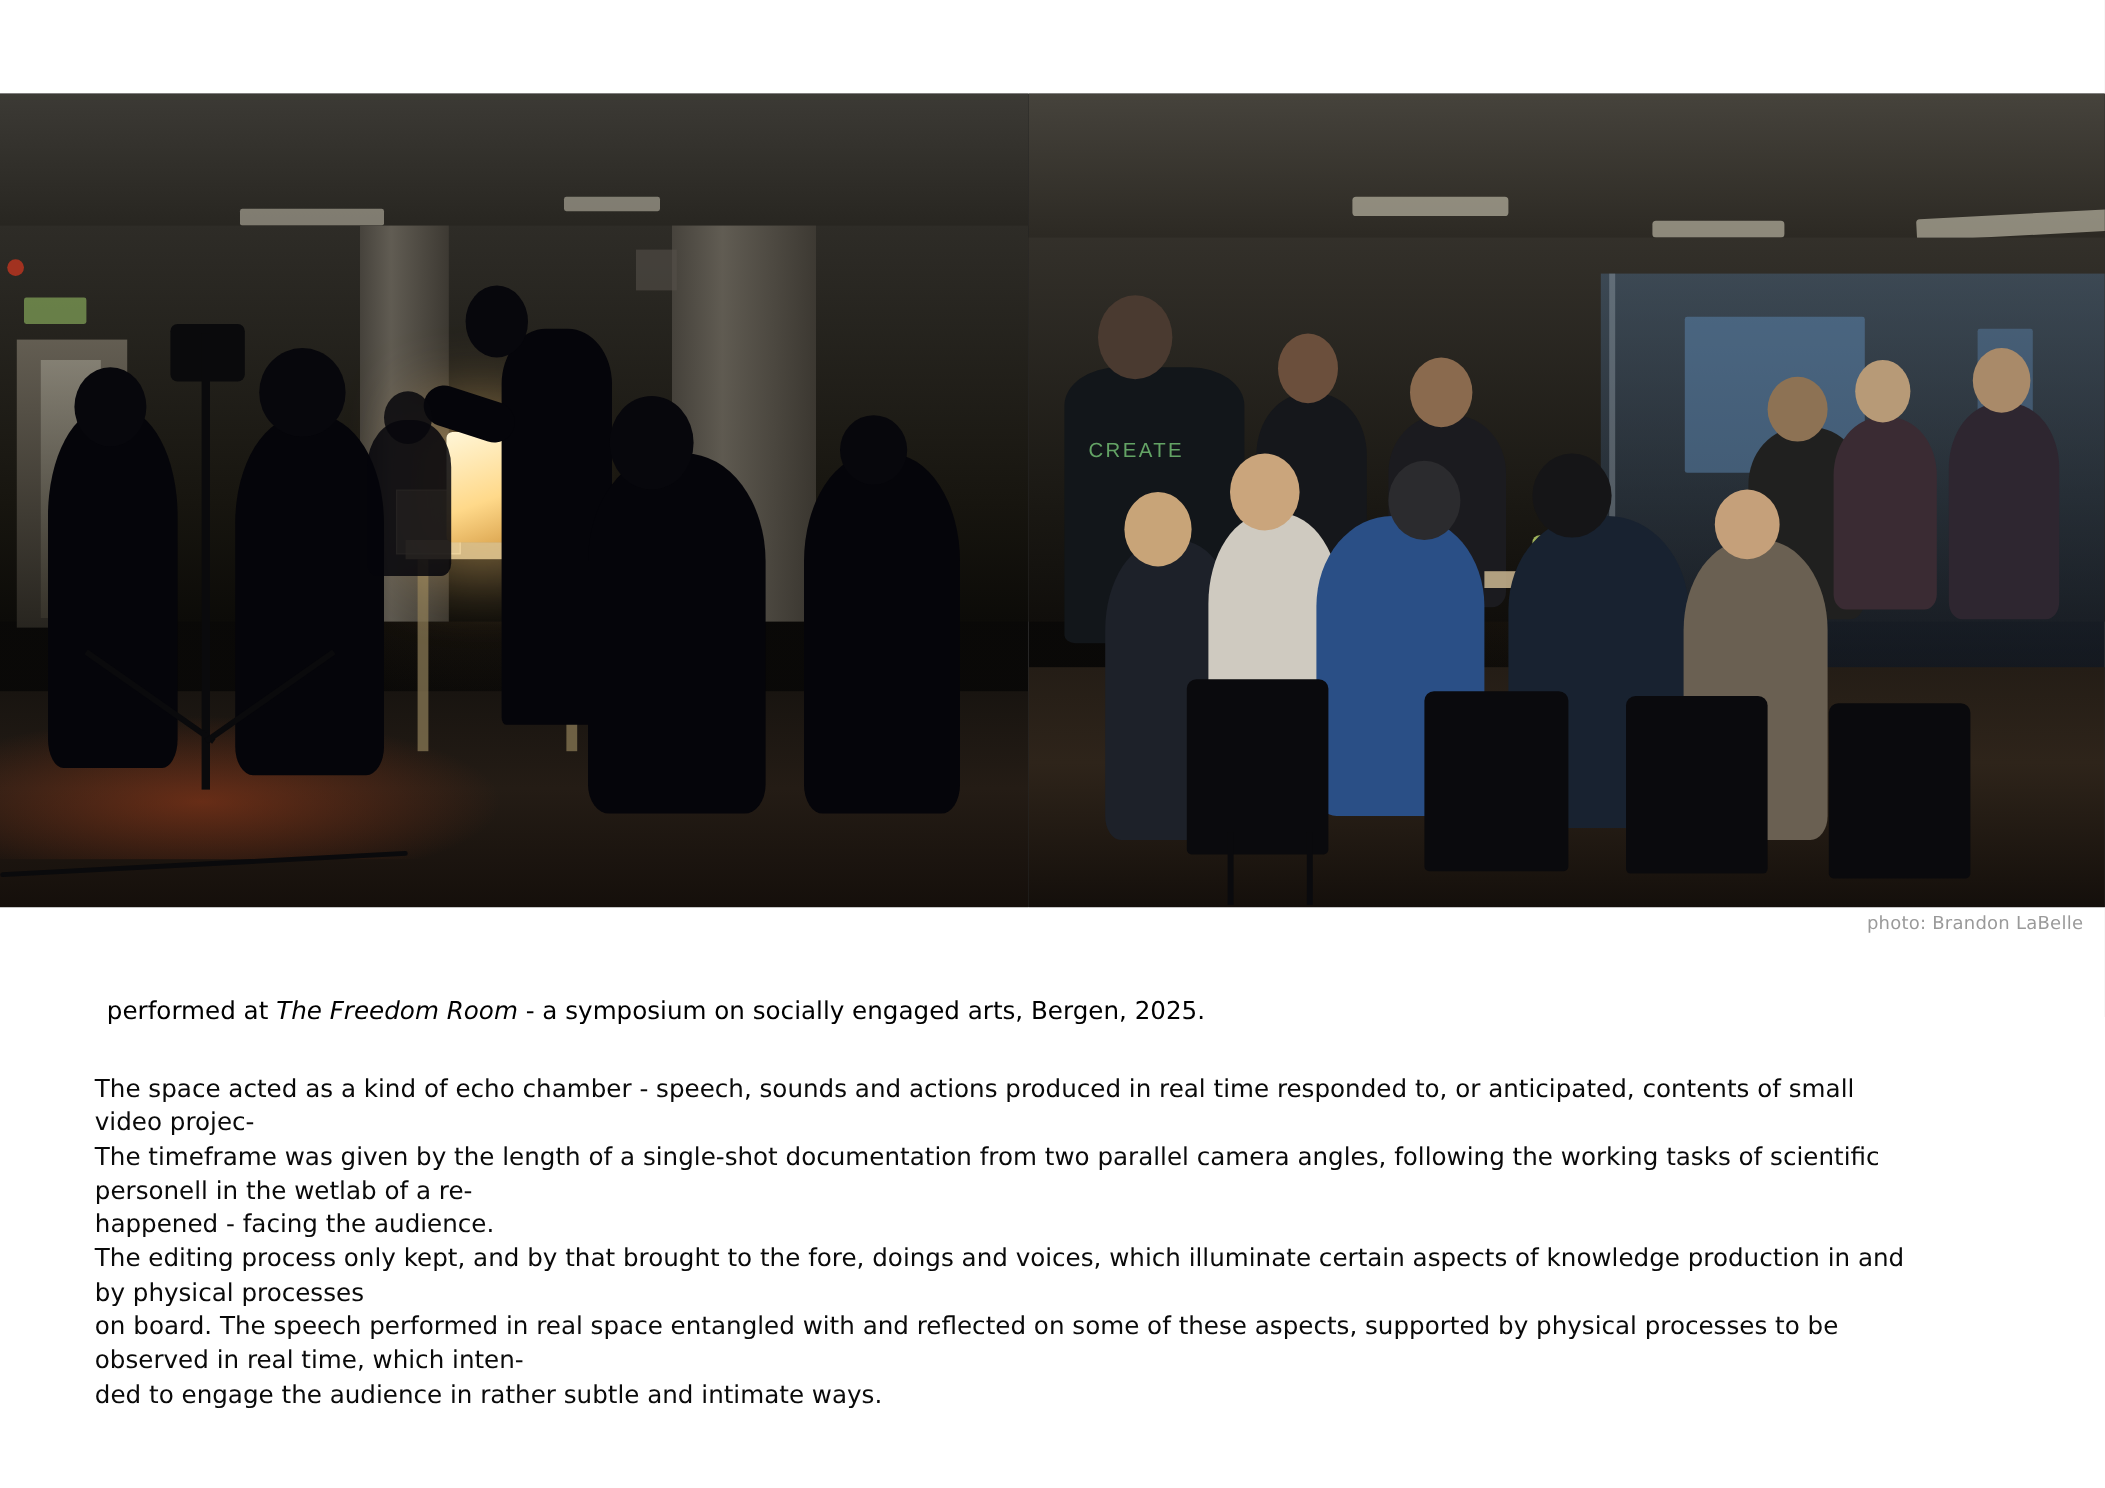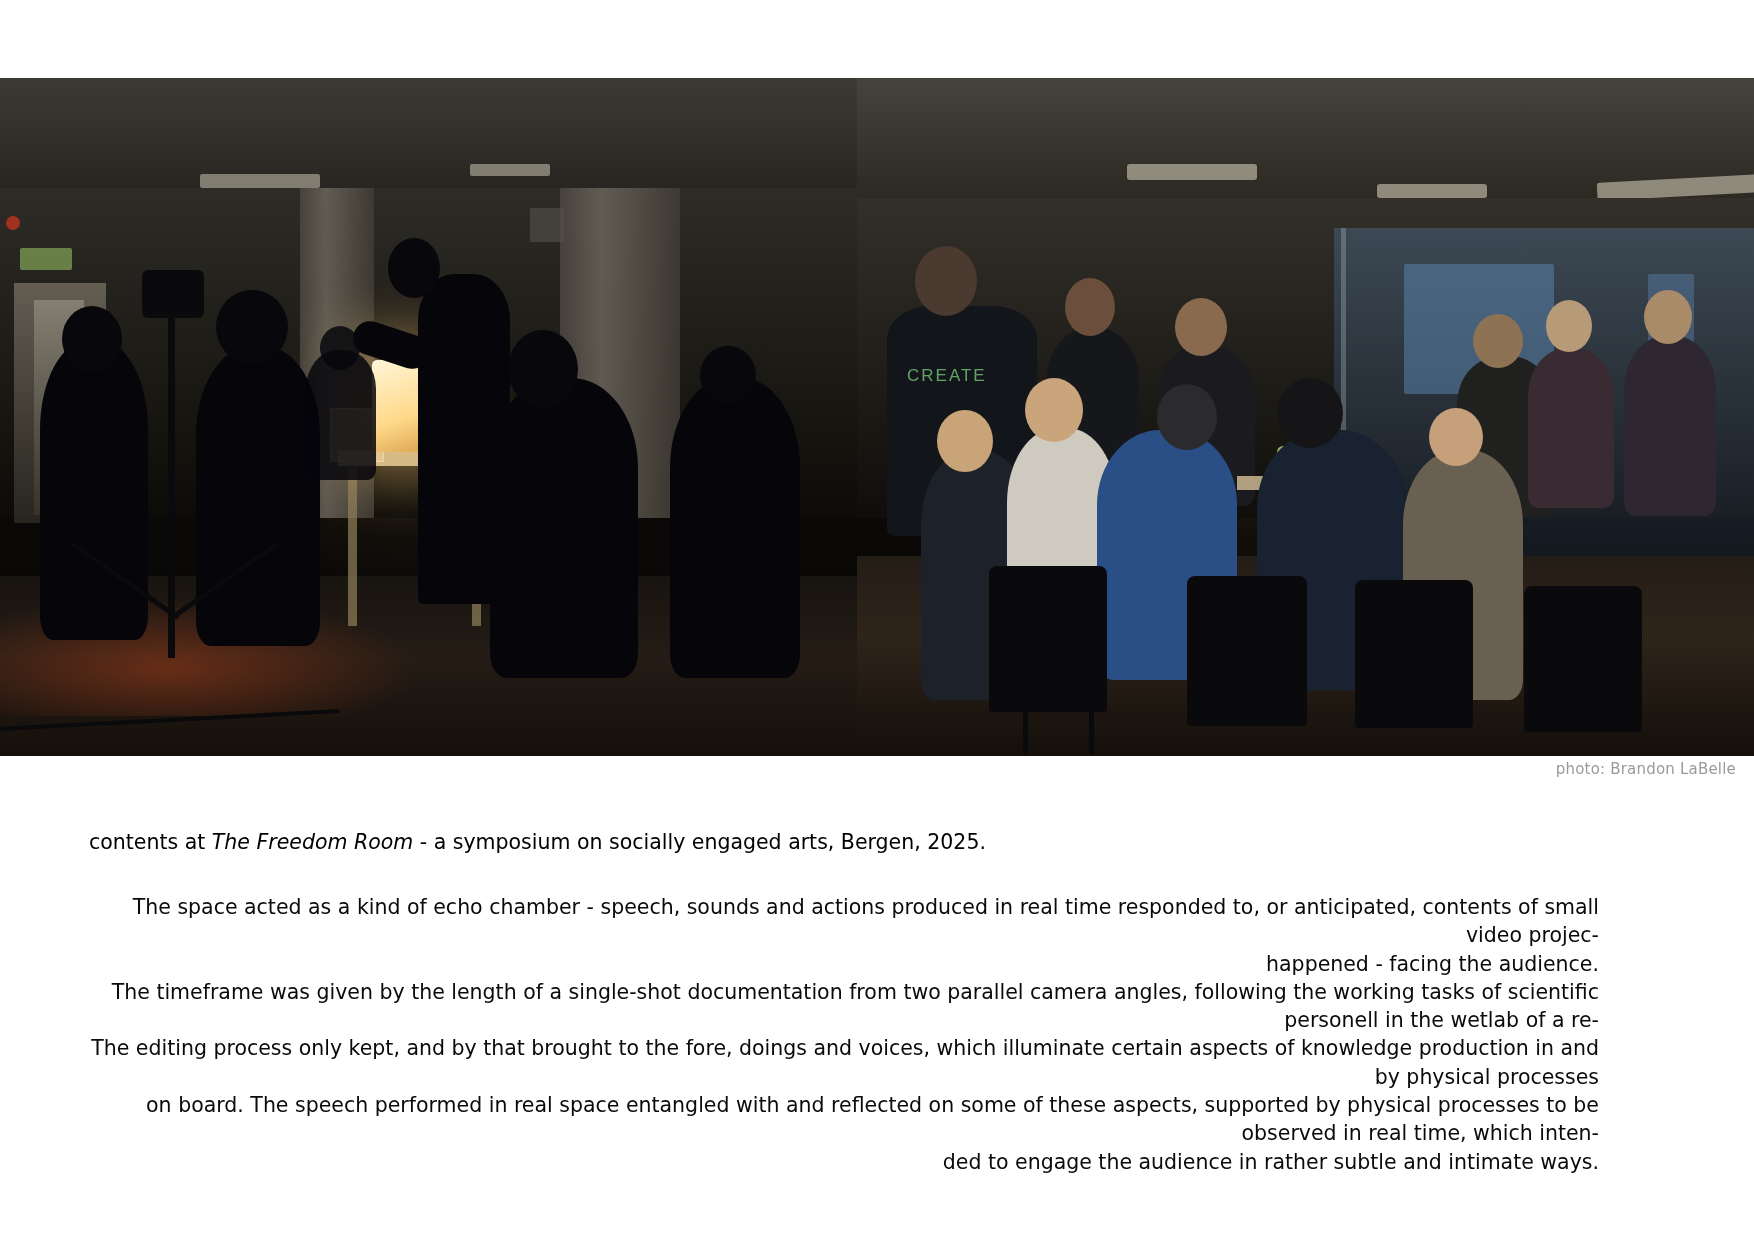--- a/index.html
+++ b/index.html
@@ -216,21 +216,21 @@
 
   .body-text {
     position: absolute;
     left: 79px;
     top: 893px;
     width: 1520px;
     font-size: 20.5px;
     line-height: 1.38;
     color: #0a0a0a;
   }
-  .body-text p { margin: 0; text-align: right; }
+  .body-text p { margin: 0; }
 </style>
 </head>
 <body>
 
 <div class="page">
 
   <div class="photo-strip">
 
     <div class="photo photo-left">
       <div class="room"></div>
@@ -337,26 +337,26 @@
       <div class="chair" style="left:498px;top:502px;width:118px;height:148px;"></div>
       <div class="chair" style="right:112px;top:508px;width:118px;height:146px;"></div>
       <div class="chair-leg" style="left:166px;top:616px;height:60px;"></div>
       <div class="chair-leg" style="left:232px;top:616px;height:60px;"></div>
     </div>
   </div>
 
   <div class="photo-credit">photo: Brandon LaBelle</div>
 
   <div class="caption-block">
-    <div class="caption-sub"><span>contents at </span><i>The Freedom Room</i><span> - a symposium on socially engaged arts, Bergen, 2025.</span></div>
+    <div class="caption-sub"><span>performed at </span><i>The Freedom Room</i><span> - a symposium on socially engaged arts, Bergen, 2025.</span></div>
   </div>
 
   <div class="body-text">
     <p>The space acted as a kind of echo chamber - speech, sounds and actions produced in real time responded to, or anticipated, contents of small video projec-</p>
+    <p>The timeframe was given by the length of a single-shot documentation from two parallel camera angles, following the working tasks of scientific personell in the wetlab of a re-</p>
     <p>happened - facing the audience.</p>
-    <p>The timeframe was given by the length of a single-shot documentation from two parallel camera angles, following the working tasks of scientific personell in the wetlab of a re-</p>
     <p>The editing process only kept, and by that brought to the fore, doings and voices, which illuminate certain aspects of knowledge production in and by physical processes</p>
     <p>on board. The speech performed in real space entangled with and reflected on some of these aspects, supported by physical processes to be observed in real time, which inten-</p>
     <p>ded to engage the audience in rather subtle and intimate ways.</p>
 
   </div>
 
 </div>
 
 </body></html>

